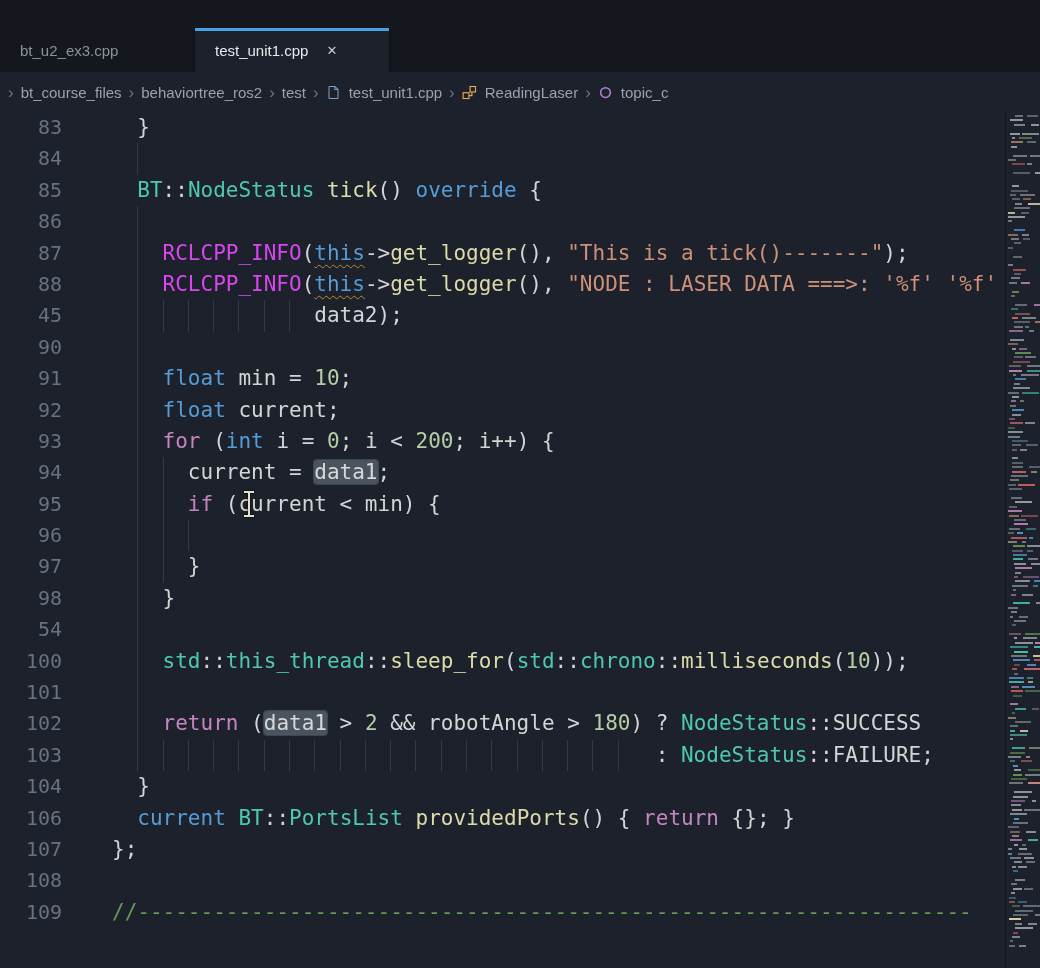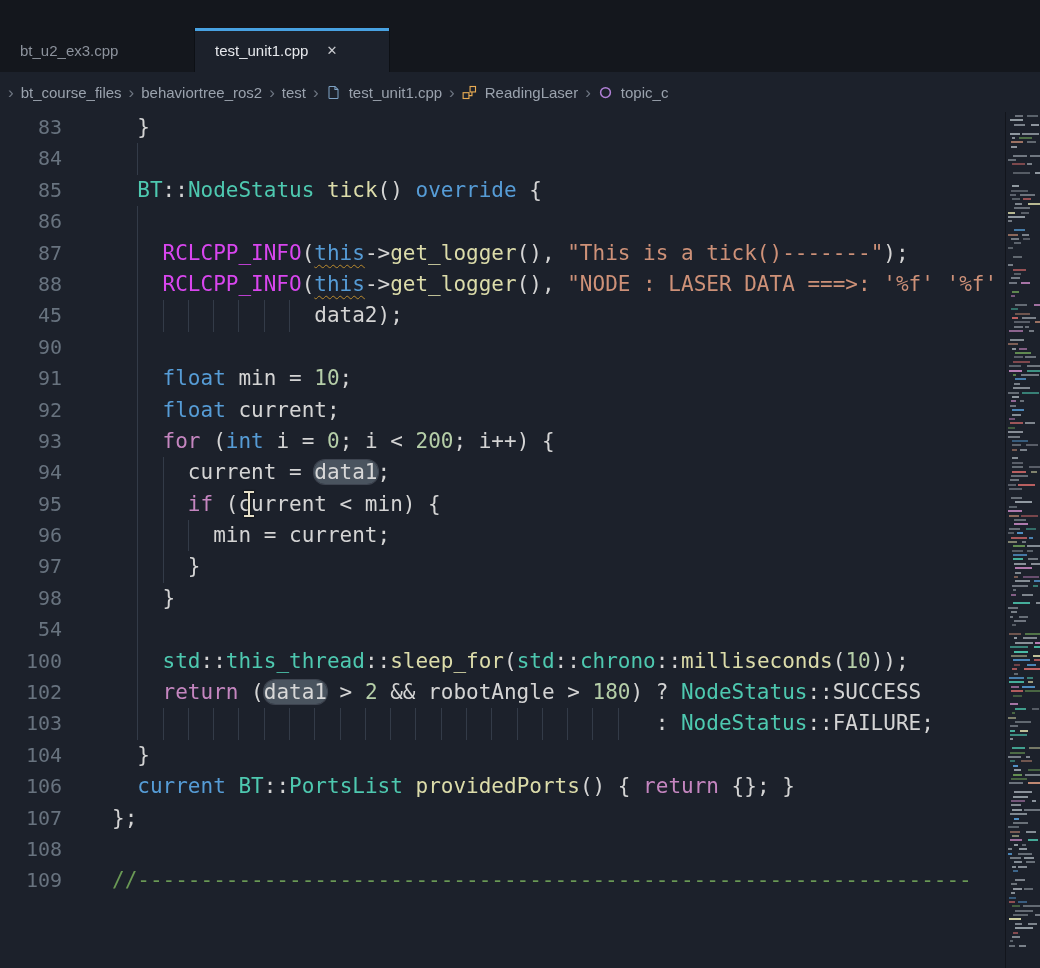--- a/index.html
+++ b/index.html
@@ -44,21 +44,21 @@
   .ig{position:absolute;top:0;bottom:0;width:1px;background:#333b48}
   .tk.p{color:#d4d4d4}
   .tk.k{color:#569cd6}
   .tk.c{color:#c586c0}
   .tk.t{color:#4ec9b0}
   .tk.f{color:#dcdcaa}
   .tk.m{color:#d946ef}
   .tk.s{color:#ce9178}
   .tk.n{color:#b5cea8}
   .tk.cm{color:#6a9955}
-  .tk.hl{color:#d8d8d8;background:#4a545f;border-radius:11px;box-shadow:0 0 0 1px rgba(125,136,150,.35)}
+  .tk.hl{color:#d8d8d8;background:#4a545f;border-radius:3px;box-shadow:0 0 0 1px rgba(125,136,150,.35)}
   .tk.th{color:#569cd6;text-decoration:underline wavy #bb8b2e;text-decoration-thickness:1.2px;text-underline-offset:4px}
   
   .minimap{
     position:absolute;top:0;right:0;bottom:0;width:35px;
     background:#1c212b;box-sizing:border-box;padding-top:3px;
     border-left:1px solid rgba(0,0,0,.35);cursor:pointer;
   }
   .mrow{height:2px;margin-bottom:2.4px;position:relative}
   .mrow i{position:absolute;top:0;height:2px;display:block}
   
@@ -166,37 +166,41 @@
       <div class="row">
         <span class="ln">94</span>
         <span class="lc"><i class="ig" style="left: calc(2ch + 50px);"></i><i class="ig" style="left: calc(4ch + 50px);"></i><span class="tk p">      </span><span class="tk p">current = </span><span class="tk hl">data1</span><span class="tk p">;</span></span>
       </div>
       <div class="row">
         <span class="ln">95</span>
         <span class="lc"><i class="ig" style="left: calc(2ch + 50px);"></i><i class="ig" style="left: calc(4ch + 50px);"></i><span class="tk p">      </span><span class="tk c">if</span><span class="tk p"> (current &lt; min) {</span></span>
       </div>
       <div class="row">
         <span class="ln">96</span>
-        <span class="lc"><i class="ig" style="left: calc(2ch + 50px);"></i><i class="ig" style="left: calc(4ch + 50px);"></i><i class="ig" style="left: calc(6ch + 50px);"></i><span class="tk p">        </span><span class="tk p">min = current;</span></span>
+        <span class="lc"><i class="ig" style="left: calc(2ch + 50px);"></i><i class="ig" style="left: calc(4ch + 50px);"></i><i class="ig" style="left: calc(6ch + 50px);"></i><span class="tk p">        </span></span>
       </div>
       <div class="row">
         <span class="ln">97</span>
         <span class="lc"><i class="ig" style="left: calc(2ch + 50px);"></i><i class="ig" style="left: calc(4ch + 50px);"></i><span class="tk p">      </span><span class="tk p">}</span></span>
       </div>
       <div class="row">
         <span class="ln">98</span>
         <span class="lc"><i class="ig" style="left: calc(2ch + 50px);"></i><span class="tk p">    </span><span class="tk p">}</span></span>
       </div>
       <div class="row">
         <span class="ln">54</span>
         <span class="lc"><i class="ig" style="left: calc(2ch + 50px);"></i></span>
       </div>
       <div class="row">
         <span class="ln">100</span>
         <span class="lc"><i class="ig" style="left: calc(2ch + 50px);"></i><span class="tk p">    </span><span class="tk t">std</span><span class="tk p">::</span><span class="tk t">this_thread</span><span class="tk p">::</span><span class="tk f">sleep_for</span><span class="tk p">(</span><span class="tk t">std</span><span class="tk p">::</span><span class="tk t">chrono</span><span class="tk p">::</span><span class="tk f">milliseconds</span><span class="tk p">(</span><span class="tk n">10</span><span class="tk p">));</span></span>
+      </div>
+      <div class="row">
+        <span class="ln">101</span>
+        <span class="lc"><i class="ig" style="left: calc(2ch + 50px);"></i></span>
       </div>
       <div class="row">
         <span class="ln">102</span>
         <span class="lc"><i class="ig" style="left: calc(2ch + 50px);"></i><span class="tk p">    </span><span class="tk c">return</span><span class="tk p"> (</span><span class="tk hl">data1</span><span class="tk p"> &gt; </span><span class="tk n">2</span><span class="tk p"> &amp;&amp; robotAngle &gt; </span><span class="tk n">180</span><span class="tk p">) ? </span><span class="tk t">NodeStatus</span><span class="tk p">::SUCCESS</span></span>
       </div>
       <div class="row">
         <span class="ln">103</span>
         <span class="lc"><i class="ig" style="left: calc(2ch + 50px);"></i><i class="ig" style="left: calc(4ch + 50px);"></i><i class="ig" style="left: calc(6ch + 50px);"></i><i class="ig" style="left: calc(8ch + 50px);"></i><i class="ig" style="left: calc(10ch + 50px);"></i><i class="ig" style="left: calc(12ch + 50px);"></i><i class="ig" style="left: calc(14ch + 50px);"></i><i class="ig" style="left: calc(16ch + 50px);"></i><i class="ig" style="left: calc(18ch + 50px);"></i><i class="ig" style="left: calc(20ch + 50px);"></i><i class="ig" style="left: calc(22ch + 50px);"></i><i class="ig" style="left: calc(24ch + 50px);"></i><i class="ig" style="left: calc(26ch + 50px);"></i><i class="ig" style="left: calc(28ch + 50px);"></i><i class="ig" style="left: calc(30ch + 50px);"></i><i class="ig" style="left: calc(32ch + 50px);"></i><i class="ig" style="left: calc(34ch + 50px);"></i><i class="ig" style="left: calc(36ch + 50px);"></i><i class="ig" style="left: calc(38ch + 50px);"></i><i class="ig" style="left: calc(40ch + 50px);"></i><span class="tk p">                                           </span><span class="tk p">: </span><span class="tk t">NodeStatus</span><span class="tk p">::FAILURE;</span></span>
       </div>
       <div class="row">

